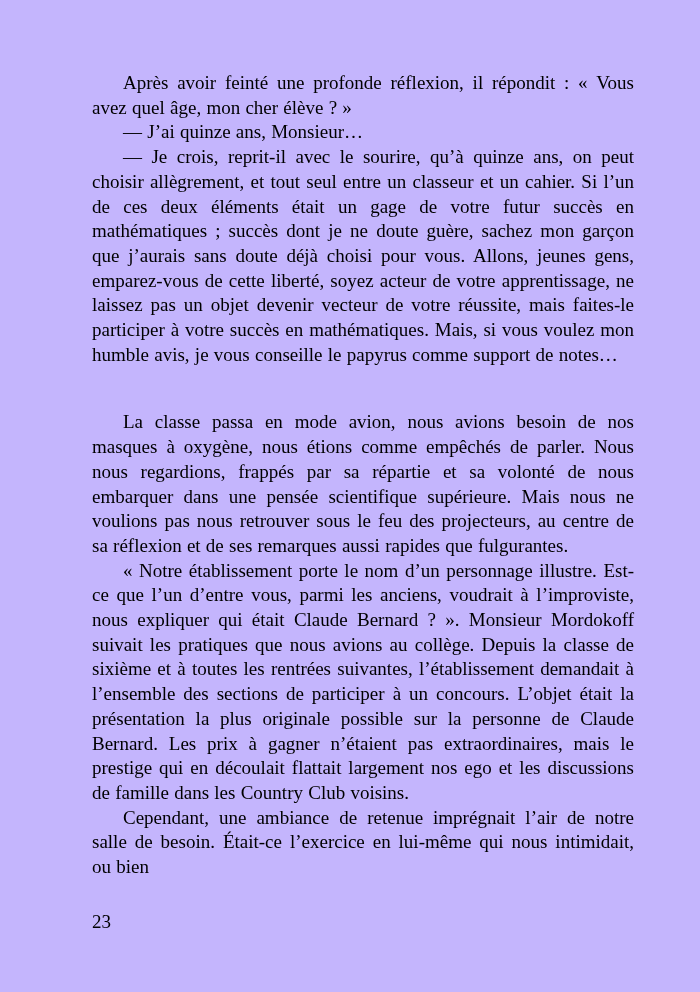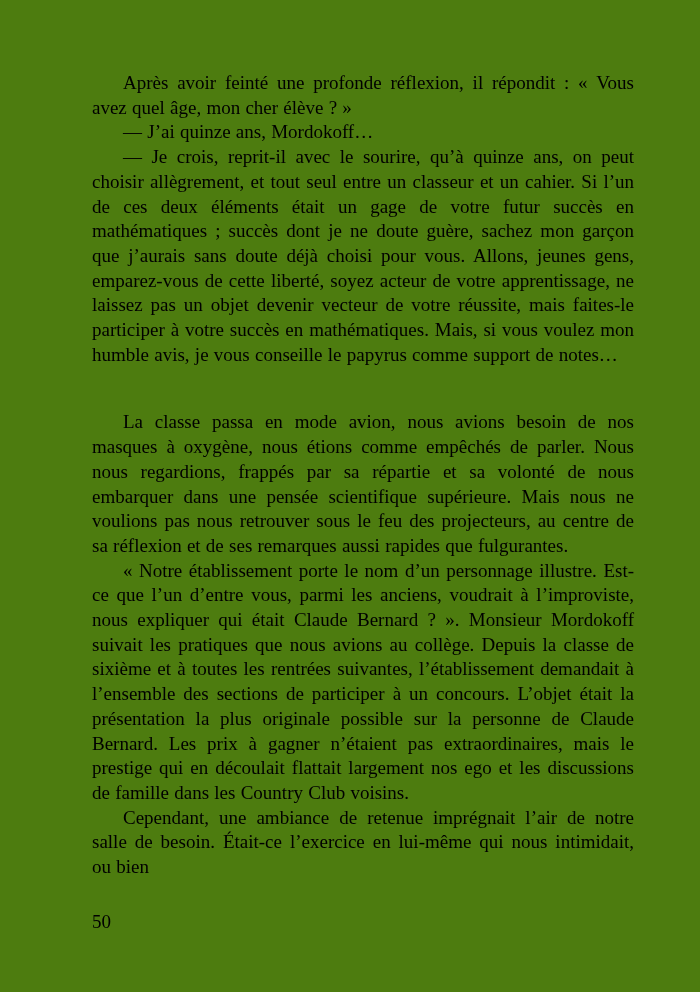--- a/index.html
+++ b/index.html
@@ -5,21 +5,21 @@
 <style>
   html, body {
     margin: 0;
     padding: 0;
     background: #ffffff;
   }
   .book-page {
     position: relative;
     width: 700px;
     height: 992px;
-    background: #4d7c0f;
+    background: #c4b5fd;
     color: #000000;
     font-family: "Liberation Serif", "DejaVu Serif", serif;
     overflow: hidden;
   }
   .text-block {
     position: absolute;
     left: 92px;
     top: 71px;
     width: 542px;
   }
@@ -42,20 +42,20 @@
     font-size: 19px;
     line-height: 24.7px;
   }
 </style>
 </head>
 <body>
 
 <div class="book-page">
   <div class="text-block">
     <p>Après avoir feinté une profonde réflexion, il répondit&nbsp;: «&nbsp;Vous avez quel âge, mon cher élève&nbsp;?&nbsp;»</p>
-    <p>— J’ai quinze ans, Mordokoff…</p>
+    <p>— J’ai quinze ans, Monsieur…</p>
     <p>— Je crois, reprit-il avec le sourire, qu’à quinze ans, on peut choisir allègrement, et tout seul entre un classeur et un cahier. Si l’un de ces deux éléments était un gage de votre futur succès en mathématiques&nbsp;; succès dont je ne doute guère, sachez mon garçon que j’aurais sans doute déjà choisi pour vous. Allons, jeunes gens, emparez-vous de cette liberté, soyez acteur de votre apprentissage, ne laissez pas un objet devenir vecteur de votre réussite, mais faites-le participer à votre succès en mathématiques. Mais, si vous voulez mon humble avis, je vous conseille le papyrus comme support de notes…</p>
     <p class="gap-above">La classe passa en mode avion, nous avions besoin de nos masques à oxygène, nous étions comme empêchés de parler. Nous nous regardions, frappés par sa répartie et sa volonté de nous embarquer dans une pensée scientifique supérieure. Mais nous ne voulions pas nous retrouver sous le feu des projecteurs, au centre de sa réflexion et de ses remarques aussi rapides que fulgurantes.</p>
     <p>«&nbsp;Notre établissement porte le nom d’un personnage illustre. Est-ce que l’un d’entre vous, parmi les anciens, voudrait à l’improviste, nous expliquer qui était Claude Bernard&nbsp;?&nbsp;». Monsieur Mordokoff suivait les pratiques que nous avions au collège. Depuis la classe de sixième et à toutes les rentrées suivantes, l’établissement demandait à l’ensemble des sections de participer à un concours. L’objet était la présentation la plus originale possible sur la personne de Claude Bernard. Les prix à gagner n’étaient pas extraordinaires, mais le prestige qui en découlait flattait largement nos ego et les discussions de famille dans les Country Club voisins.</p>
     <p>Cependant, une ambiance de retenue imprégnait l’air de notre salle de besoin. Était-ce l’exercice en lui-même qui nous intimidait, ou bien</p>
   </div>
-  <div class="page-number">50</div>
+  <div class="page-number">23</div>
 </div>
 
 </body></html>

